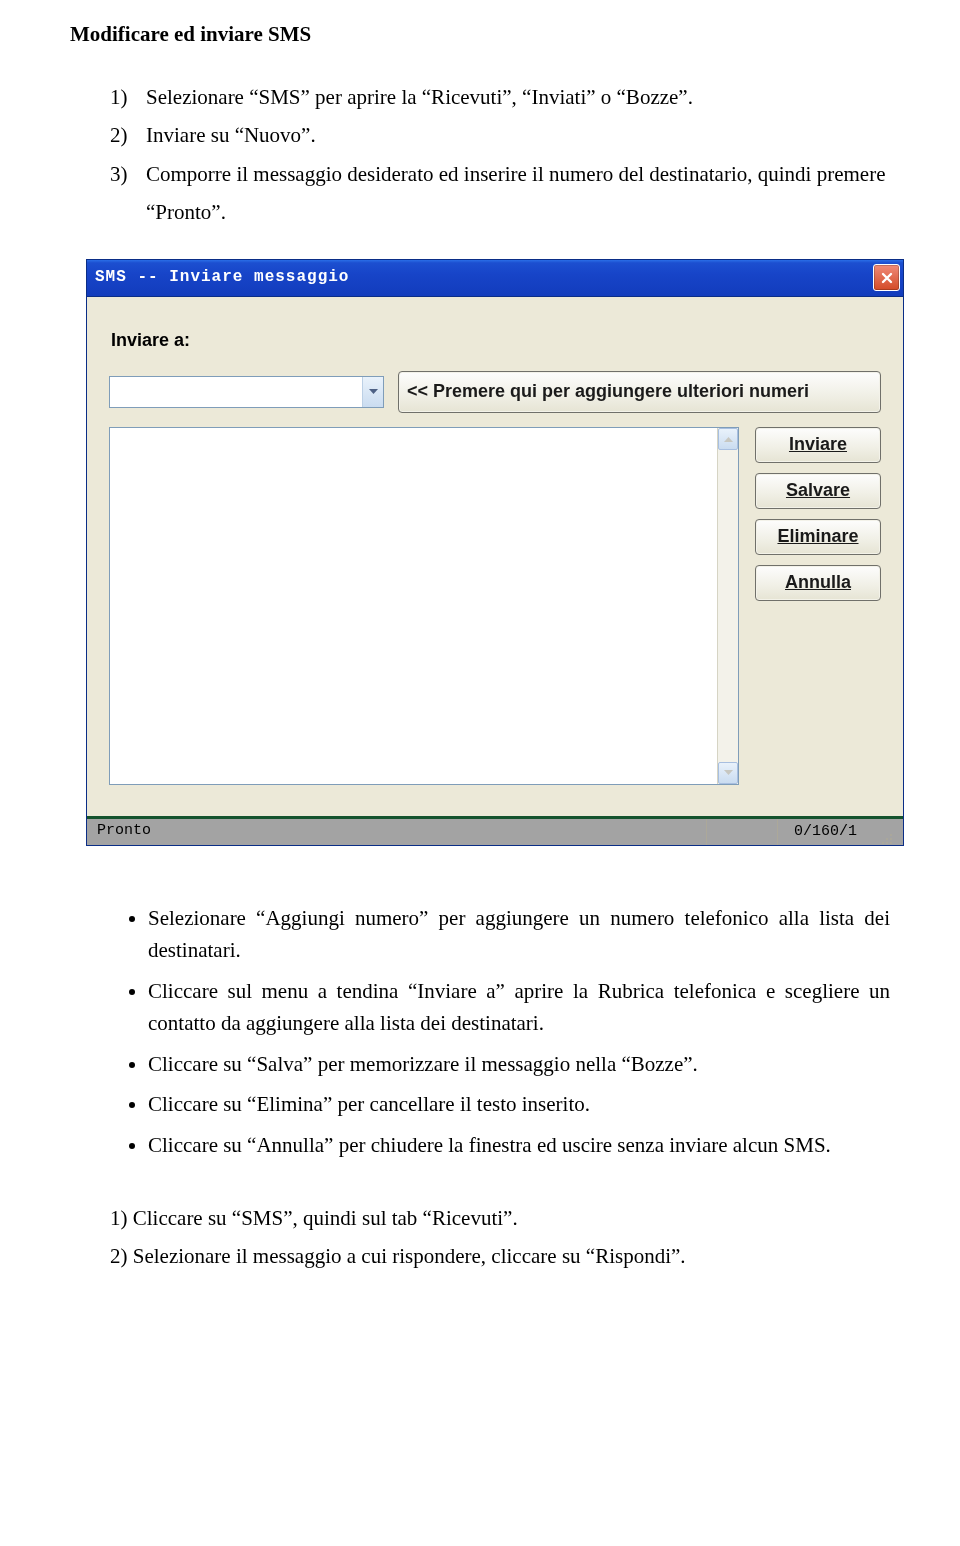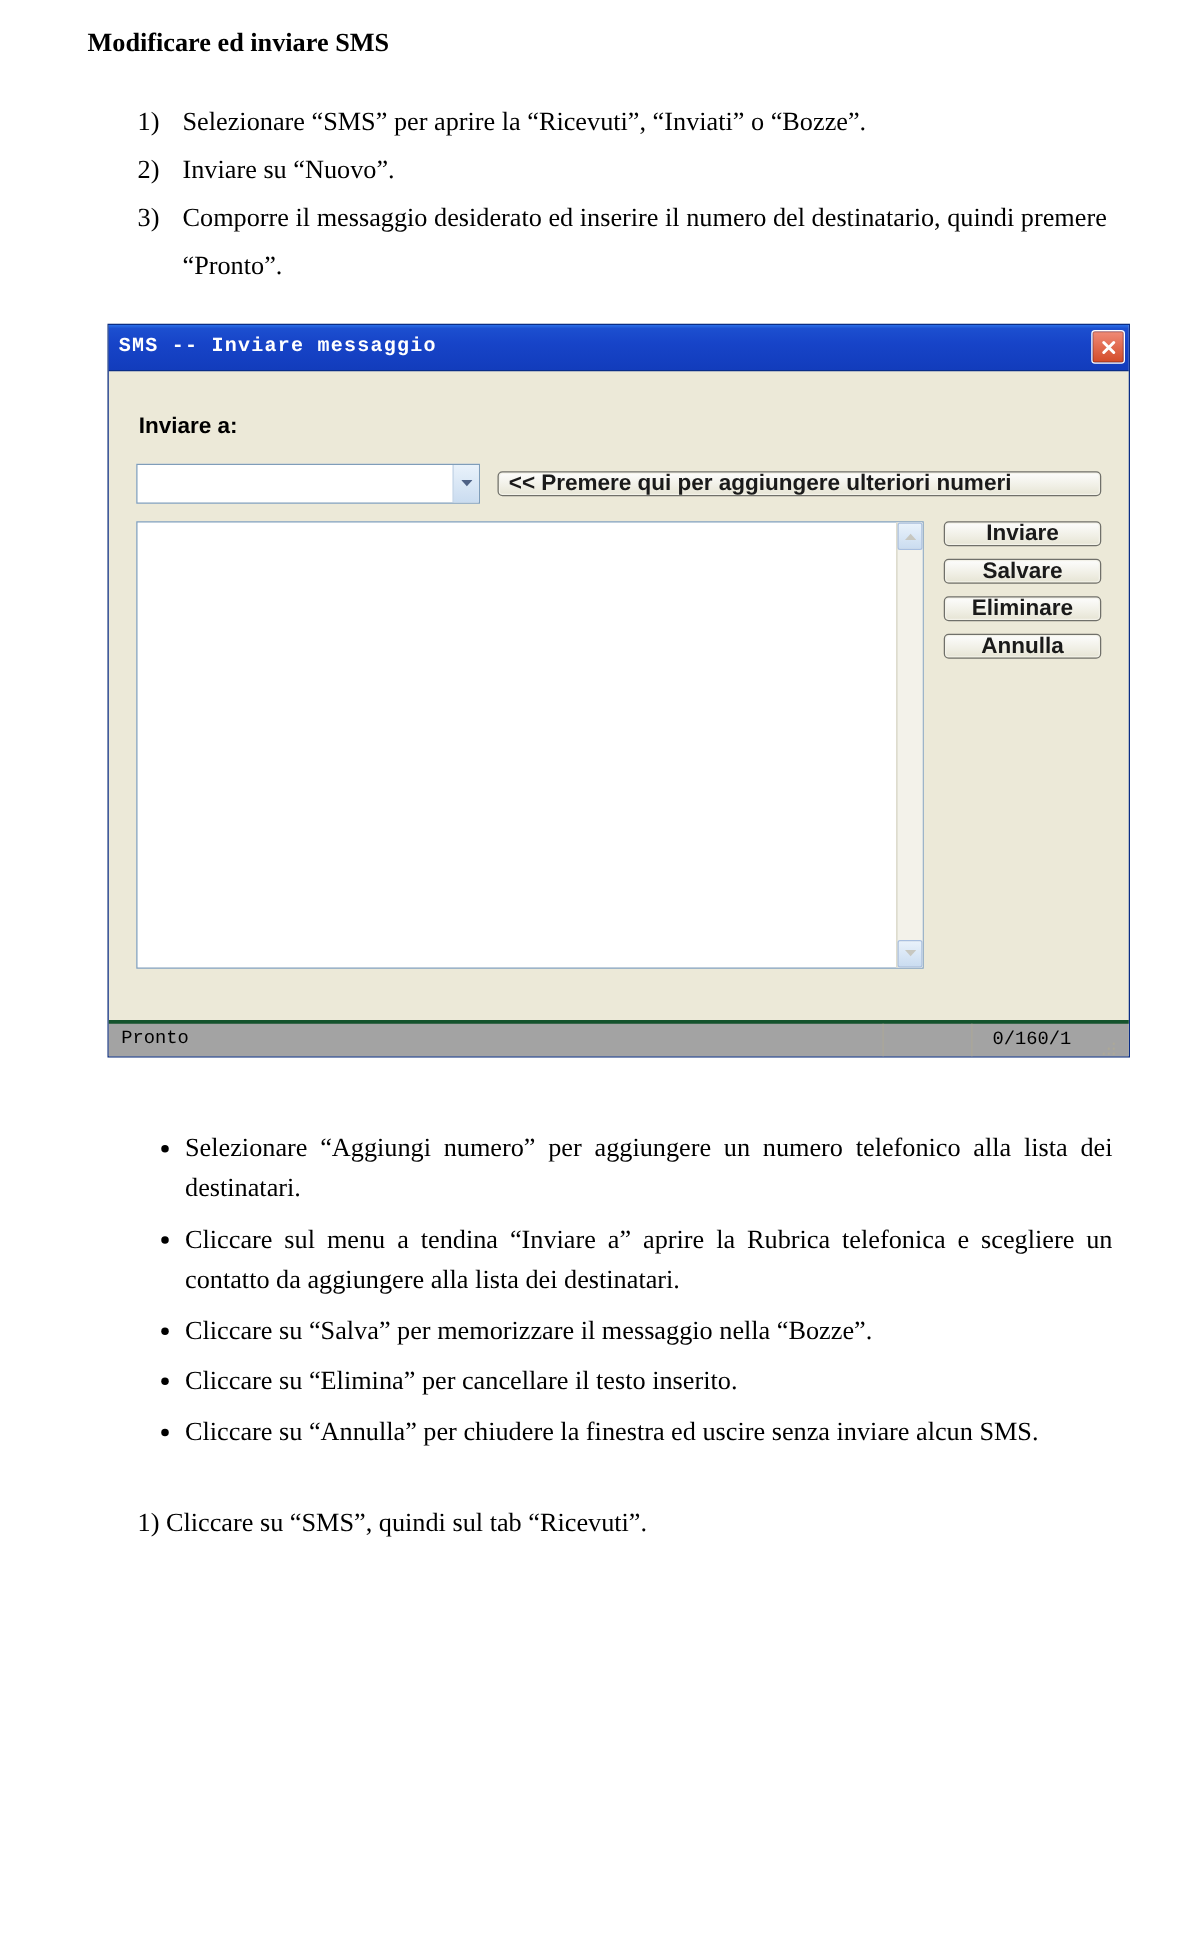--- a/index.html
+++ b/index.html
@@ -58,21 +58,21 @@
     width:275px;height:32px;background:#fff;border:1px solid #7f9db9;
     display:flex;box-sizing:border-box;
   }
   .combo-input{flex:1;}
   .combo-arrow{
     width:20px;border-left:1px solid #bcd0e5;
     background:linear-gradient(to bottom,#e9f2fb 0%,#cadcf0 100%);
     display:flex;align-items:center;justify-content:center;
   }
   .btn{
-    height:20px;background:linear-gradient(to bottom,#fdfdfd 0%,#f0efe5 60%,#e6e4d4 100%);
+    height:42px;background:linear-gradient(to bottom,#fdfdfd 0%,#f0efe5 60%,#e6e4d4 100%);
     border:1px solid #70706a;border-radius:4px;
     display:flex;align-items:center;justify-content:center;
     font-size:18px;font-weight:bold;color:#1a1a1a;
     box-shadow:0 0 0 1px #f3f2e9 inset;
     box-sizing:border-box;
   }
   .btn-add{flex:1;padding:0 8px;justify-content:flex-start;}
   .editor-row{display:flex;gap:16px;align-items:flex-start;}
   .textarea-wrap{
     flex:1;display:flex;border:1px solid #7f9db9;background:#fff;height:358px;
@@ -82,21 +82,21 @@
   .scrollbar{
     width:20px;background:#f3f2ea;border-left:1px solid #d6d4c4;
     display:flex;flex-direction:column;justify-content:space-between;
   }
   .sb-btn{
     height:20px;background:linear-gradient(to bottom,#e9f2fb 0%,#cadcf0 100%);
     border:1px solid #a8bfe0;border-radius:2px;margin:0;
     display:flex;align-items:center;justify-content:center;
   }
   .side-buttons{width:126px;display:flex;flex-direction:column;gap:10px;}
-  .side-buttons .btn{height:20px;}
+  .side-buttons .btn{height:36px;text-decoration:underline;}
   .statusbar{
     height:26px;background:#a3a3a3;border-top:3px solid #14532d;
     display:flex;align-items:flex-start;padding:0 10px;
     font-family:"Courier New",monospace;font-size:15px;
   }
   .status-left{flex:1;}
   .status-cell{border-left:1px solid #aca899;padding:0 16px;height:100%;display:flex;align-items:center;}
   .status-cell.empty{width:70px;padding:0;}
   .status-grip{width:20px;height:100%;display:flex;align-items:flex-end;justify-content:flex-end;}
   .para{margin:0 0 26px 0;}
@@ -197,13 +197,14 @@
   <ul class="bullets">
     <li>Selezionare “Aggiungi numero” per aggiungere un numero telefonico alla lista dei destinatari.</li>
     <li>Cliccare sul menu a tendina “Inviare a” aprire la Rubrica telefonica e scegliere un contatto da aggiungere alla lista dei destinatari.</li>
     <li>Cliccare su “Salva” per memorizzare il messaggio nella “Bozze”.</li>
     <li>Cliccare su “Elimina” per cancellare il testo inserito.</li>
     <li>Cliccare su “Annulla” per chiudere la finestra ed uscire senza inviare alcun SMS.</li>
   </ul>
 
 
   <p class="final">1) Cliccare su “SMS”, quindi sul tab “Ricevuti”.</p>
+  <p class="final">2) Selezionare il messaggio a cui rispondere, cliccare su “Rispondi”.</p>
 </div>
 
 </body></html>

